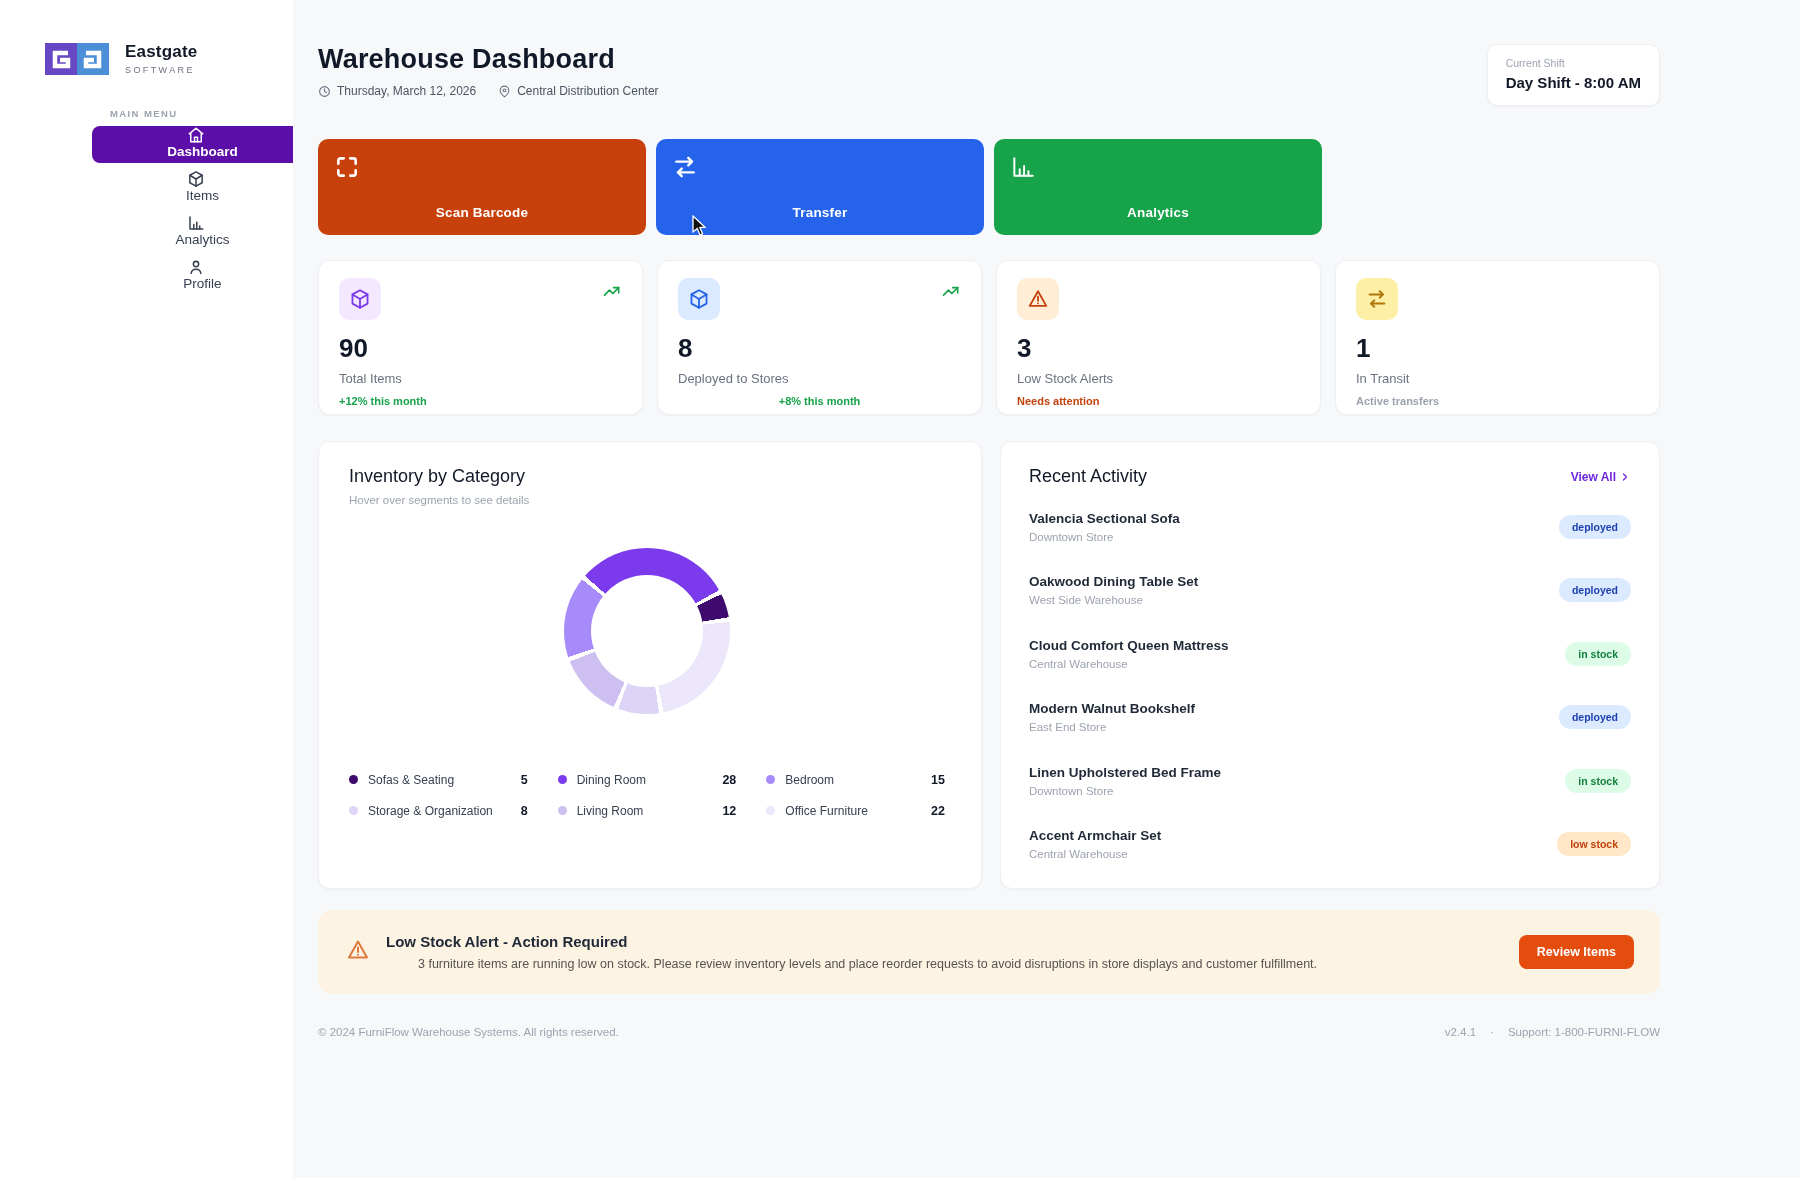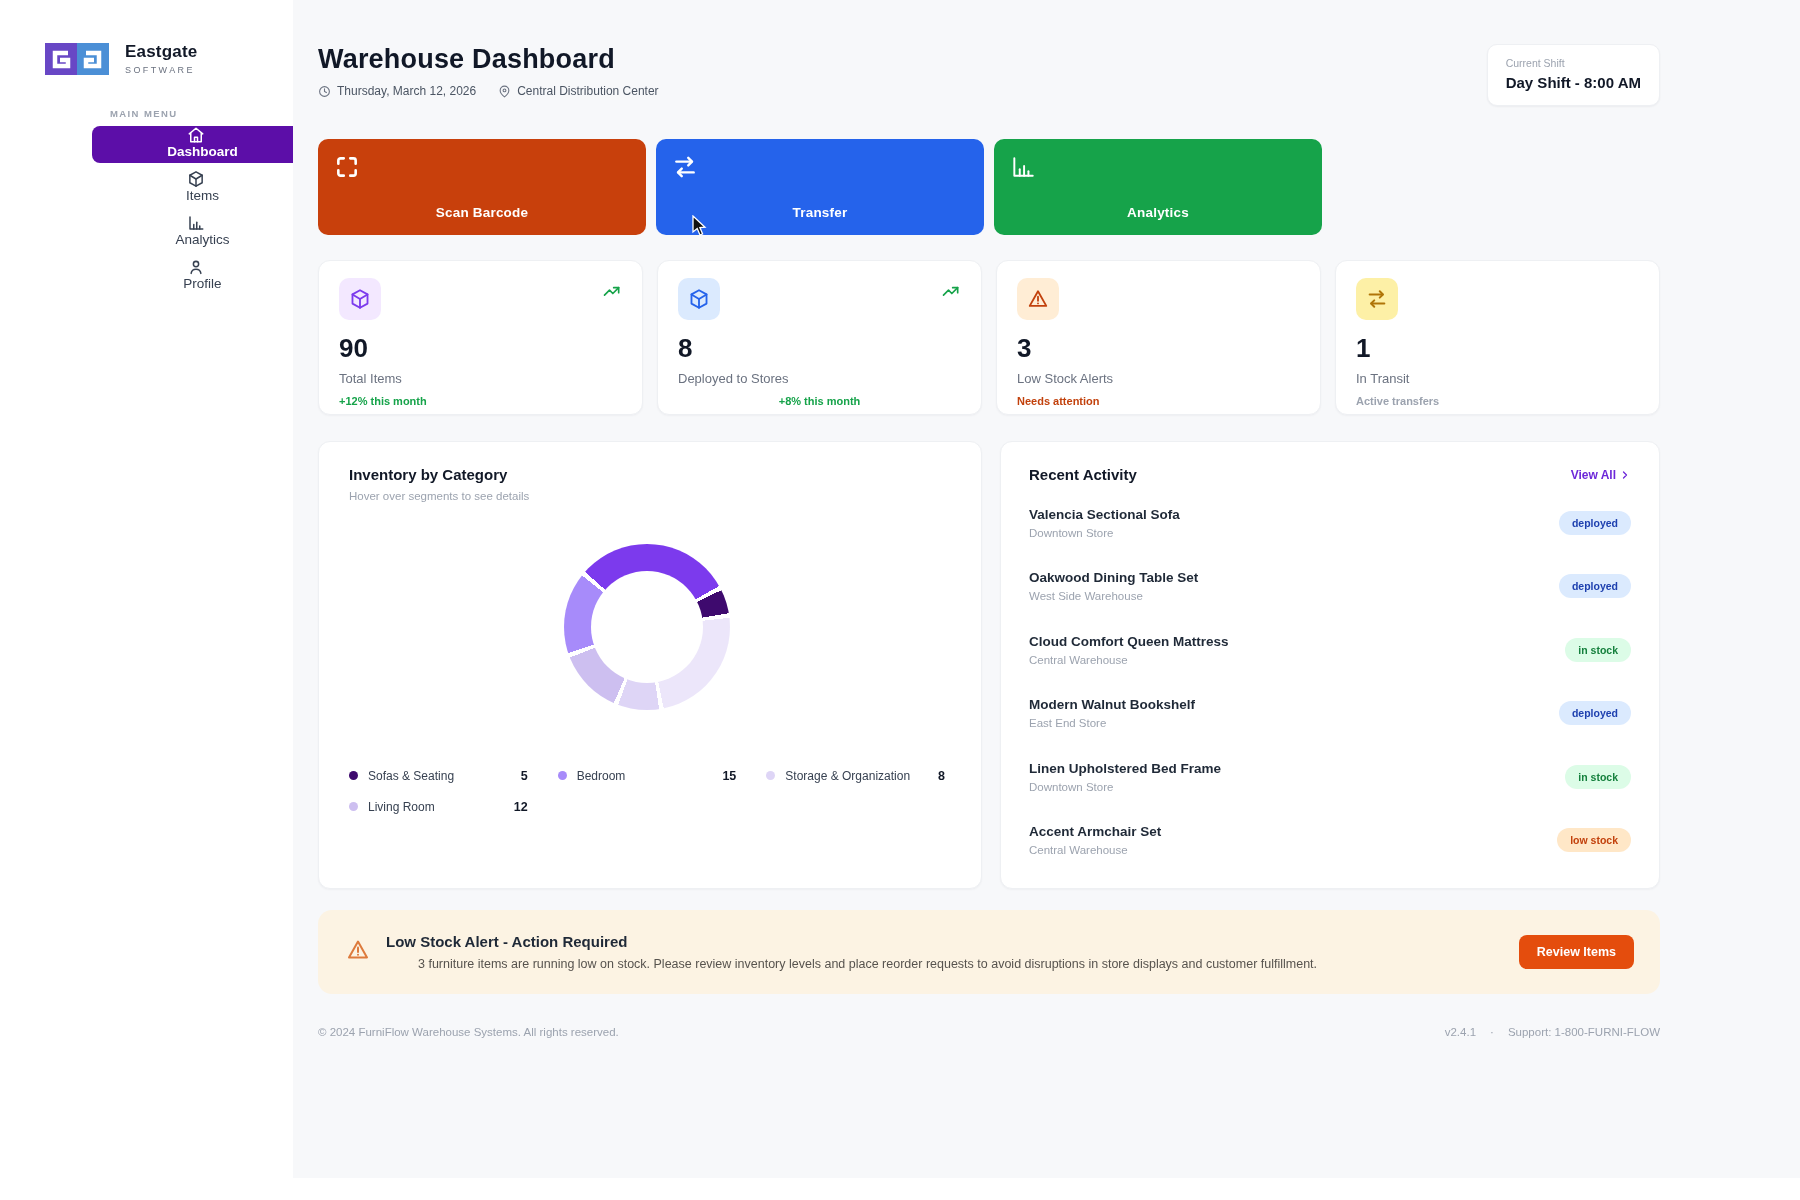--- a/index.html
+++ b/index.html
@@ -44,21 +44,21 @@
   .stat-icon svg { width:22px; height:22px; }
   .trend { position:absolute; top:20px; right:20px; color:#16a34a; }
   .trend svg { width:20px; height:20px; }
   .stat-value { font-size:26px; font-weight:bold; color:#111827; margin-top:13px; }
   .stat-label { font-size:13px; color:#6b7280; margin-top:7px; }
   .stat-sub { font-size:11px; font-weight:600; margin-top:9px; }
   
   .panels { display:grid; grid-template-columns:664px 1fr; gap:18px; margin-top:26px; }
   .panel { background:#fff; border:1px solid #eef0f3; border-radius:12px; height:448px; box-shadow:0 1px 2px rgba(16,24,40,.04); }
   .panel-left { padding:24px 36px 0 30px; }
-  .panel-title { font-size:15px; font-weight:bold; color:#111827; }
+  .panel-title { font-size:18px; font-weight:normal; color:#111827; }
   .panel-sub { font-size:11.5px; color:#9ca3af; margin-top:7px; }
   .donut-wrap { width:166px; height:166px; margin:42px auto 0; position:relative; }
   .donut { width:166px; height:166px; border-radius:50%; }
   .donut-hole { position:absolute; left:27px; top:27px; width:112px; height:112px; background:#fff; border-radius:50%; }
   .legend { display:grid; grid-template-columns:1fr 1fr 1fr; column-gap:30px; margin-top:50px; }
   .legend-item { display:flex; align-items:center; height:31px; }
   .legend-dot { width:9px; height:9px; border-radius:50%; margin-right:10px; flex:0 0 auto; }
   .legend-label { font-size:12px; color:#374151; }
   .legend-value { margin-left:auto; font-size:12.5px; font-weight:bold; color:#111827; }
   
@@ -273,33 +273,43 @@
           <div class="donut" style="background: conic-gradient(from -50deg, rgb(255, 255, 255) 0deg, rgb(255, 255, 255) 1.6deg, rgb(124, 58, 237) 1.6deg, rgb(124, 58, 237) 110.4deg, rgb(255, 255, 255) 110.4deg, rgb(255, 255, 255) 112deg, rgb(255, 255, 255) 112deg, rgb(255, 255, 255) 113.6deg, rgb(62, 10, 110) 113.6deg, rgb(62, 10, 110) 130.4deg, rgb(255, 255, 255) 130.4deg, rgb(255, 255, 255) 132deg, rgb(255, 255, 255) 132deg, rgb(255, 255, 255) 133.6deg, rgb(236, 230, 250) 133.6deg, rgb(236, 230, 250) 218.4deg, rgb(255, 255, 255) 218.4deg, rgb(255, 255, 255) 220deg, rgb(255, 255, 255) 220deg, rgb(255, 255, 255) 221.6deg, rgb(222, 213, 246) 221.6deg, rgb(222, 213, 246) 250.4deg, rgb(255, 255, 255) 250.4deg, rgb(255, 255, 255) 252deg, rgb(255, 255, 255) 252deg, rgb(255, 255, 255) 253.6deg, rgb(205, 191, 240) 253.6deg, rgb(205, 191, 240) 298.4deg, rgb(255, 255, 255) 298.4deg, rgb(255, 255, 255) 300deg, rgb(255, 255, 255) 300deg, rgb(255, 255, 255) 301.6deg, rgb(167, 139, 250) 301.6deg, rgb(167, 139, 250) 358.4deg, rgb(255, 255, 255) 358.4deg, rgb(255, 255, 255) 360deg);"></div>
           <div class="donut-hole"></div>
         </div>
         <div class="legend">
           <div class="legend-item">
             <span class="legend-dot" style="background-color: rgb(62, 10, 110);"></span>
             <span class="legend-label">Sofas &amp; Seating</span>
             <span class="legend-value">5</span>
           </div>
           <div class="legend-item">
+            <span class="legend-dot" style="background-color: rgb(124, 58, 237);"></span>
+            <span class="legend-label">Dining Room</span>
+            <span class="legend-value">28</span>
+          </div>
+          <div class="legend-item">
             <span class="legend-dot" style="background-color: rgb(167, 139, 250);"></span>
             <span class="legend-label">Bedroom</span>
             <span class="legend-value">15</span>
           </div>
           <div class="legend-item">
             <span class="legend-dot" style="background-color: rgb(222, 213, 246);"></span>
             <span class="legend-label">Storage &amp; Organization</span>
             <span class="legend-value">8</span>
           </div>
           <div class="legend-item">
             <span class="legend-dot" style="background-color: rgb(205, 191, 240);"></span>
             <span class="legend-label">Living Room</span>
             <span class="legend-value">12</span>
+          </div>
+          <div class="legend-item">
+            <span class="legend-dot" style="background-color: rgb(236, 230, 250);"></span>
+            <span class="legend-label">Office Furniture</span>
+            <span class="legend-value">22</span>
           </div>
         </div>
       </div>
 
       <div class="panel panel-right">
         <div class="activity-head">
           <div class="panel-title">Recent Activity</div>
           <div class="view-all">
             <span>View All</span>
             <svg viewBox="0 0 24 24" fill="none" stroke="currentColor" stroke-width="2.5" stroke-linecap="round" stroke-linejoin="round">

